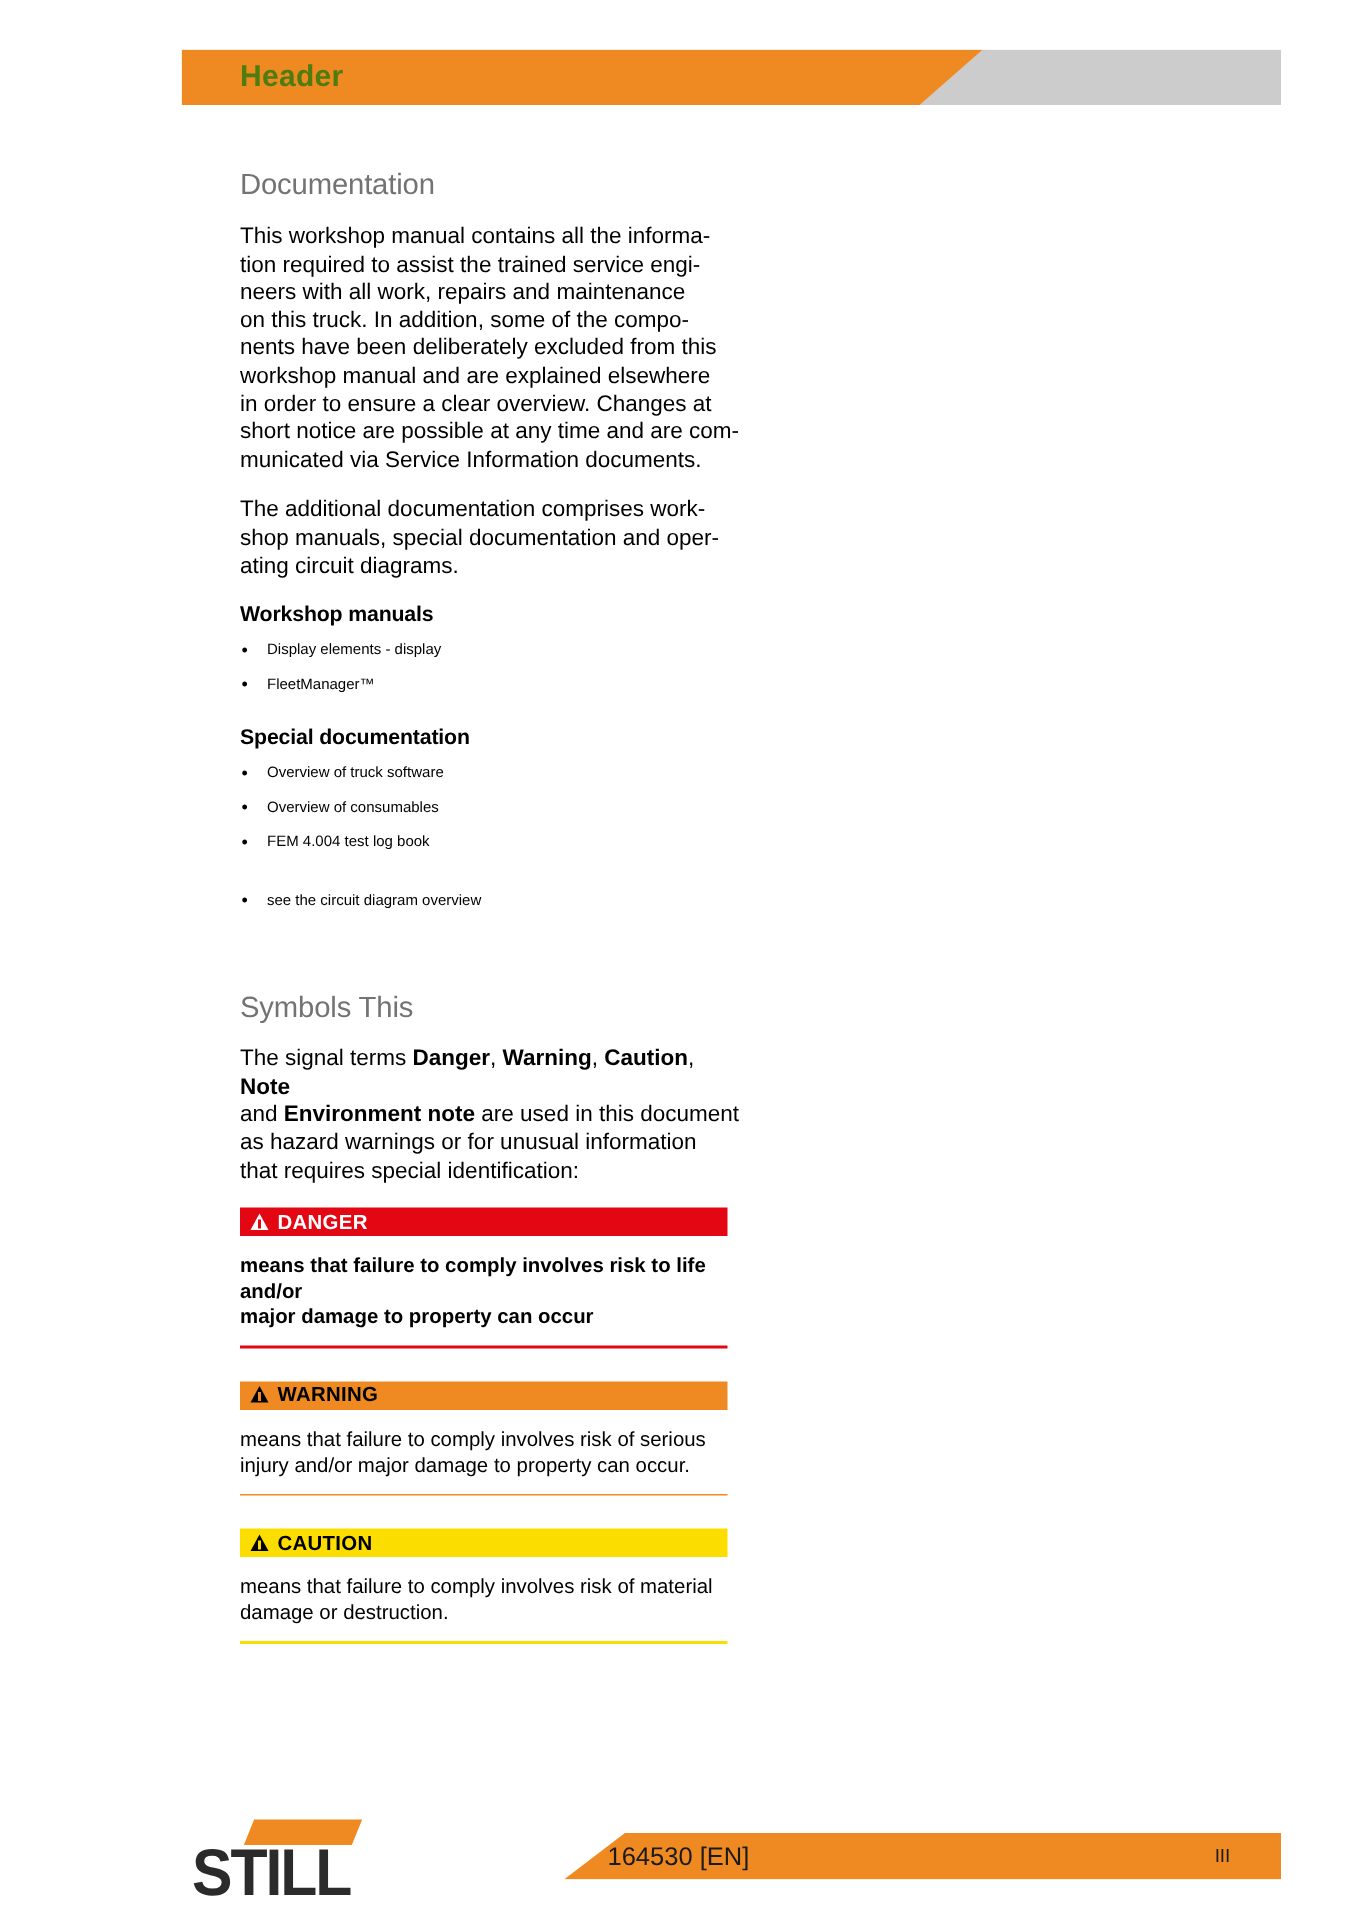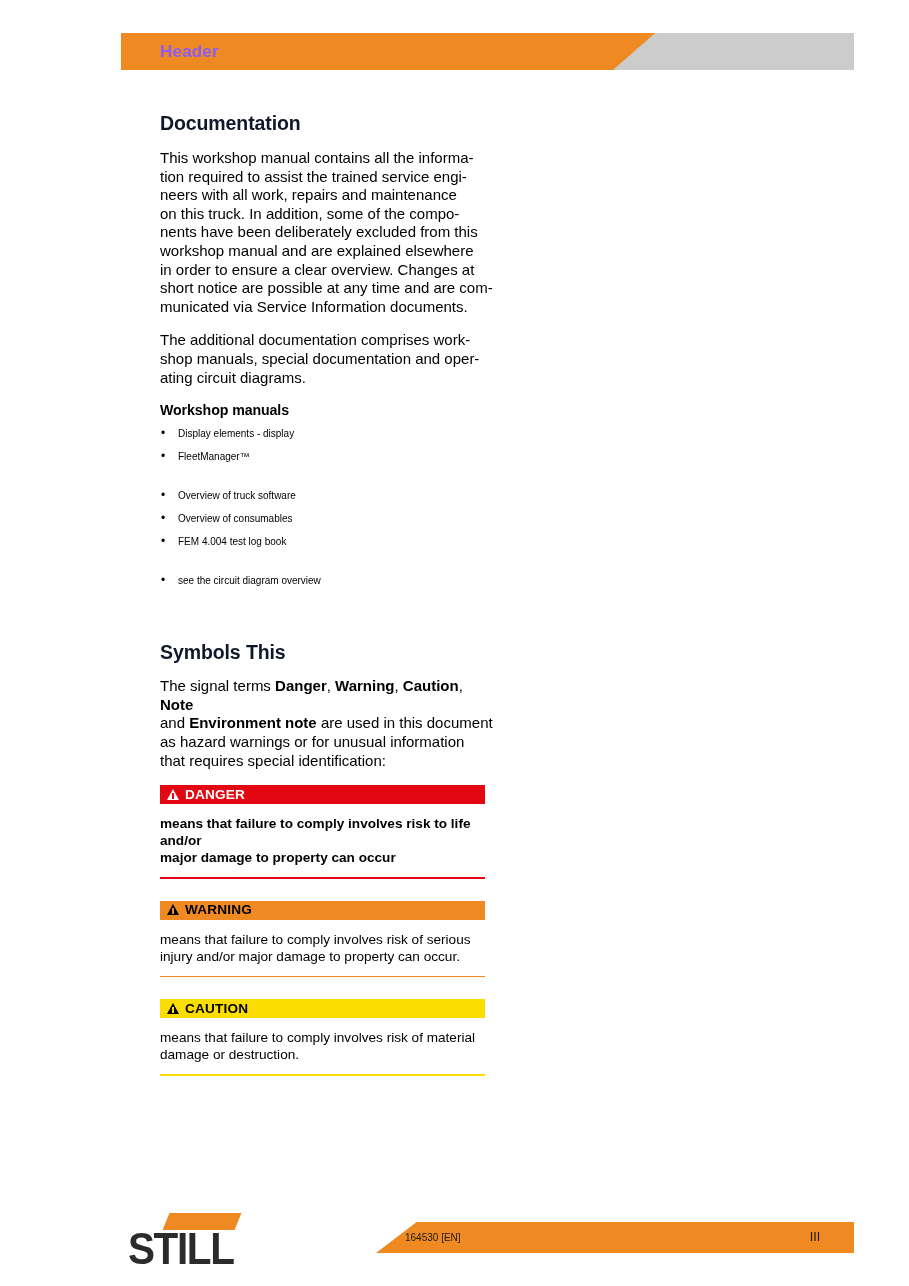--- a/index.html
+++ b/index.html
@@ -41,41 +41,41 @@
     height: 100%;
     background: #cccccc;
     clip-path: polygon(17.5% 0, 100% 0, 100% 100%, 0 100%);
   }
   .header-title {
     position: absolute;
     left: 39px;
     top: 0;
     height: 37px;
     line-height: 37px;
-    color: #8b5cf6;
-    font-size: 17px;
+    color: #4d7c0f;
+    font-size: 20px;
     font-weight: bold;
     letter-spacing: 0.2px;
     white-space: nowrap;
   }
 
   
   .content {
     position: absolute;
     left: 160px;
     top: 112px;
     width: 340px;
   }
 
   h1.section-title {
     margin: 0 0 14px 0;
     font-size: 19.5px;
-    font-weight: bold;
+    font-weight: normal;
     letter-spacing: -0.1px;
-    color: #0f172a;
+    color: #737373;
   }
   h1.section-title.second {
     margin-top: 0;
     margin-bottom: 13px;
   }
 
   p.body-text {
     margin: 0 0 15px 0;
     font-size: 15px;
     line-height: 18.6px;
@@ -195,21 +195,21 @@
     height: 31px;
     background: #ef8a22;
     clip-path: polygon(8.5% 0, 100% 0, 100% 100%, 0 100%);
   }
   .footer-doc-id {
     position: absolute;
     left: 405px;
     top: 1222px;
     height: 48px;
     line-height: 31px;
-    font-size: 10px;
+    font-size: 17px;
     color: #1a1a1a;
   }
   .footer-page-no {
     position: absolute;
     left: 790px;
     top: 1222px;
     width: 50px;
     height: 31px;
     line-height: 31px;
     text-align: center;
@@ -272,20 +272,21 @@
   <p class="body-text">The additional documentation comprises work-
 shop manuals, special documentation and oper-
 ating circuit diagrams.</p>
 
   <h3 class="sub-head">Workshop manuals</h3>
   <ul class="bullets">
     <li>Display elements - display</li>
     <li>FleetManager™</li>
   </ul>
 
+  <h3 class="sub-head">Special documentation</h3>
   <ul class="bullets">
     <li>Overview of truck software</li>
     <li>Overview of consumables</li>
     <li>FEM 4.004 test log book</li>
   </ul>
 
   <ul class="bullets">
     <li>see the circuit diagram overview</li>
   </ul>
 

